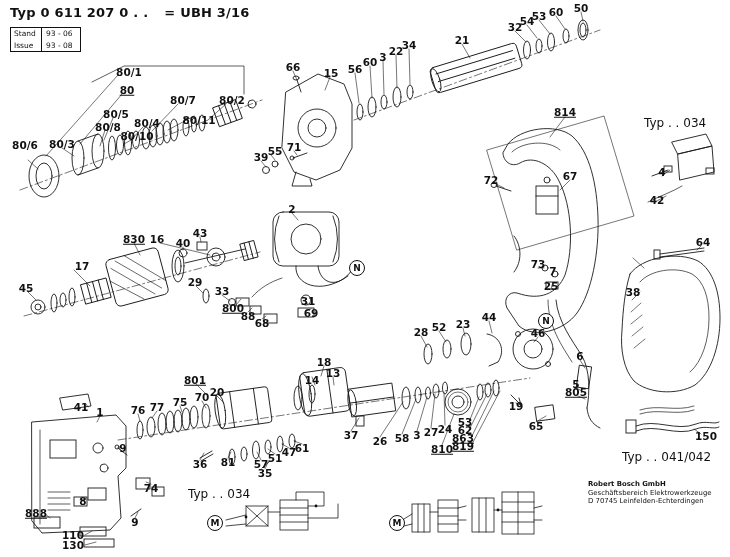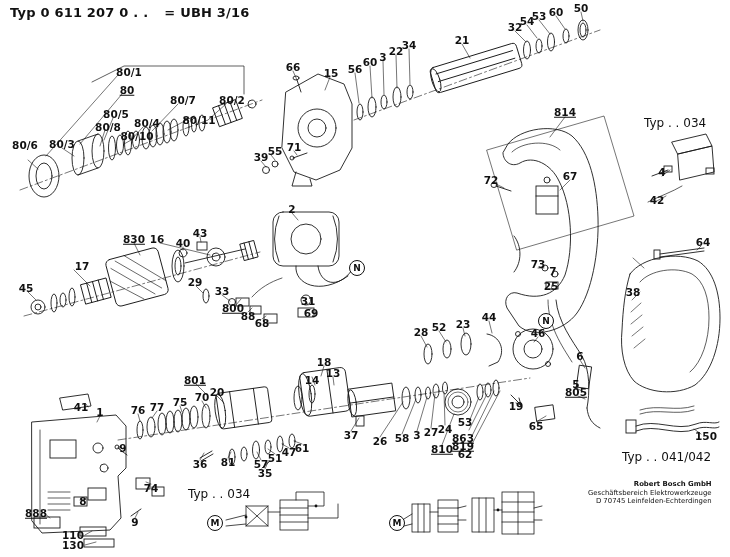--- a/index.html
+++ b/index.html
@@ -2,21 +2,21 @@
 <html><head>
 <meta charset="utf-8">
 <style>
   html, body { margin: 0; padding: 0; }
   body {
     width: 730px; height: 557px;
     position: relative; overflow: hidden;
     background: #ffffff; color: #111;
     font-family: "DejaVu Sans", "Liberation Sans", sans-serif;
   }
-  .page { position: absolute; inset: 0; text-align: right; }
+  .page { position: absolute; inset: 0; }
   #art { position: absolute; left: 0; top: 0; z-index: 1; }
   #callouts { position: absolute; inset: 0; z-index: 2; }
   .callout {
     position: absolute; transform: translate(-50%,-50%);
     font-size: 10.5px; font-weight: 700; line-height: 1; white-space: nowrap;
   }
   .callout.u { text-decoration: underline; }
   .sym {
     position: absolute; transform: translate(-50%,-50%);
     width: 14px; height: 14px; border: 1.3px solid #111; border-radius: 50%;
@@ -341,20 +341,30 @@
         M536,422 L546,416 M580,360 L585,368 M576,388 L584,392 M578,396 L585,399
         M151,484 L146,482 M86,499 L80,500 M44,513 L50,518 M85,535 L92,531 M85,545 L96,542 M701,434 L694,429
         M292,213 L298,220"></path>
     </g>
   </svg>
 
   <div class="header-title">
     <span>Typ 0 611 207 0 . .</span><span class="model">= UBH 3/16</span>
   </div>
 
+  <div class="stand-box">
+    <div class="row">
+      <span class="lbl">Stand</span>
+      <span class="val">93 - 06</span>
+    </div>
+    <div class="row">
+      <span class="lbl">Issue</span>
+      <span class="val">93 - 08</span>
+    </div>
+  </div>
 
   <div class="typ-label" style="left:644px;top:116px">Typ . . 034</div>
   <div class="typ-label" style="left:188px;top:487px">Typ . . 034</div>
   <div class="typ-label" style="left:622px;top:450px">Typ . . 041/042</div>
 
   <div id="callouts">
       <div class="callout" style="left: 129px; top: 72px;">80/1</div>
       <div class="callout u" style="left: 127px; top: 90px;">80</div>
       <div class="callout" style="left: 183px; top: 100px;">80/7</div>
       <div class="callout" style="left: 199px; top: 120px;">80/11</div>
@@ -430,21 +440,21 @@
       <div class="callout" style="left: 302px; top: 448px;">61</div>
       <div class="callout" style="left: 265px; top: 473px;">35</div>
       <div class="callout" style="left: 351px; top: 435px;">37</div>
       <div class="callout" style="left: 380px; top: 441px;">26</div>
       <div class="callout" style="left: 402px; top: 438px;">58</div>
       <div class="callout" style="left: 417px; top: 435px;">3</div>
       <div class="callout" style="left: 431px; top: 432px;">27</div>
       <div class="callout" style="left: 445px; top: 429px;">24</div>
       <div class="callout u" style="left: 442px; top: 449px;">810</div>
       <div class="callout" style="left: 465px; top: 422px;">53</div>
-      <div class="callout" style="left: 465px; top: 454px;">62</div>
+      <div class="callout" style="left: 465px; top: 430px;">62</div>
       <div class="callout u" style="left: 463px; top: 438px;">863</div>
       <div class="callout u" style="left: 463px; top: 446px;">819</div>
       <div class="callout" style="left: 536px; top: 426px;">65</div>
       <div class="callout" style="left: 516px; top: 406px;">19</div>
       <div class="callout" style="left: 580px; top: 356px;">6</div>
       <div class="callout" style="left: 576px; top: 384px;">5</div>
       <div class="callout u" style="left: 576px; top: 392px;">805</div>
       <div class="callout" style="left: 151px; top: 488px;">74</div>
       <div class="callout" style="left: 83px; top: 501px;">8</div>
       <div class="callout u" style="left: 36px; top: 513px;">888</div>

